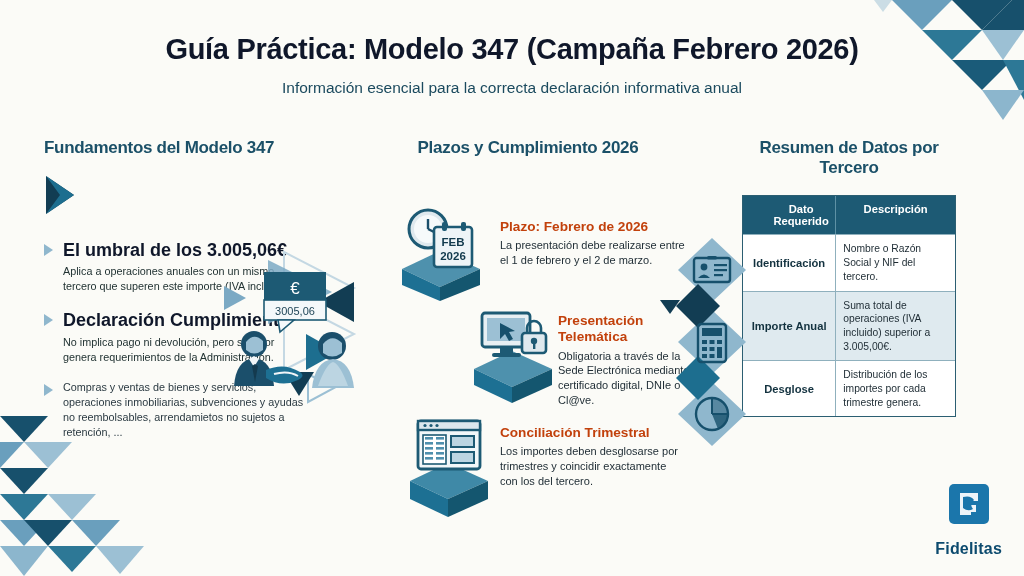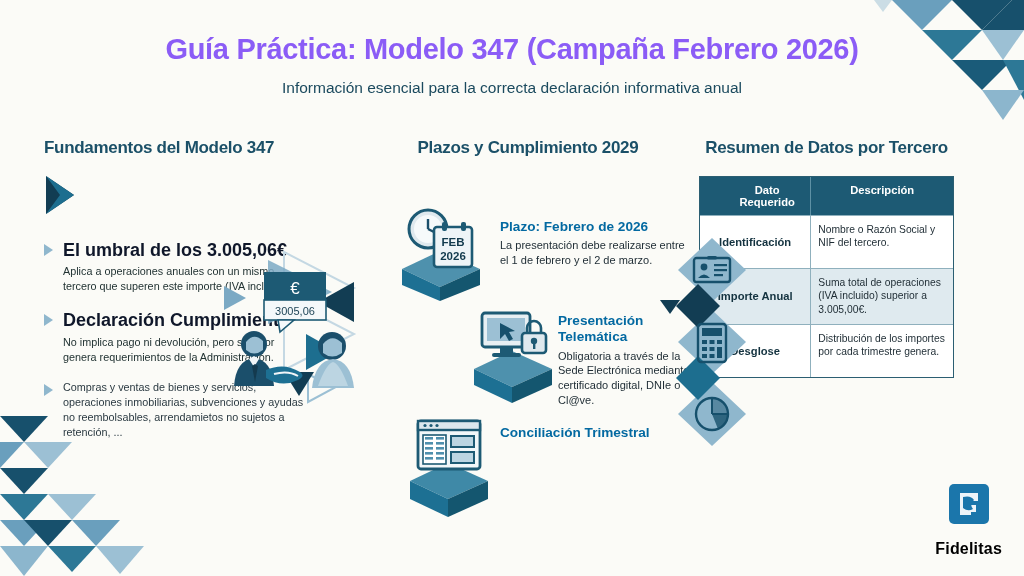--- a/index.html
+++ b/index.html
@@ -14,54 +14,54 @@
   
   .deco{ position:absolute; pointer-events:none; }
 
   
   #deco-tr{ top:0; right:0; width:150px; height:140px; }
   #deco-bl{ bottom:0; left:0; width:150px; height:160px; }
 
   
   .header{ position:absolute; left:0; right:0; top:34px; text-align:center; }
   .title{
-    font-size:29px; font-weight:bold; color:#8b5cf6;
+    font-size:29px; font-weight:bold; color:#0f172a;
     letter-spacing:-0.3px; line-height:1.1;
   }
   .subtitle{
     margin-top:13px; font-size:15.5px; color:#1b4a5e; font-weight:500;
   }
 
   
   .col{ position:absolute; top:138px; }
   .col-h{
     font-size:17px; font-weight:bold; color:#1b5068; line-height:1.16;
     letter-spacing:-0.3px;
   }
   #col1{ left:44px; width:265px; }
   #col2{ left:378px; width:300px; text-align:center; }
-  #col3{ left:699px; width:255px; text-align:center; }
+  #col3{ left:742px; width:214px; text-align:center; }
 
   
   .big-arrow{ margin:16px 0 0 2px; }
   .bullets{ margin-top:20px; }
   .b-item{ margin-bottom:16px; position:relative; padding-left:19px; }
   .b-tri{
     position:absolute; left:0; top:4px;
     width:0;height:0;border-left:9px solid #8fb7cd;
     border-top:6px solid transparent;border-bottom:6px solid transparent;
   }
   .b-title{ font-size:18px; font-weight:bold; color:#0f172a; line-height:1.2; }
   .b-body{ font-size:10.8px; color:#233; line-height:1.38; margin-top:3px; }
   .b-body.light{ color:#2b3a42; }
 
   
   .c2-row{ position:absolute; display:flex; align-items:flex-start; }
   .c2-text{ }
-  .c2-title{ font-size:13.6px; font-weight:bold; color:#0369a1; line-height:1.2; }
+  .c2-title{ font-size:13.6px; font-weight:bold; color:#c2410c; line-height:1.2; }
   .c2-body{ font-size:11px; color:#1d2b33; line-height:1.35; margin-top:3px; }
 
   
   .tbl{ margin-top:18px; border:1.4px solid #2b5e72; background:#fff; }
   .tbl-hr{ display:flex; background:#1d5a74; }
   .tbl-hr div{
     flex:1; color:#fff; font-size:11.2px; font-weight:bold;
     padding:7px 4px; text-align:center;
   }
   .tbl-hr div:first-child{ border-right:1.4px solid #5e91a5; flex:0 0 44%;padding-left:28px; }
@@ -76,21 +76,21 @@
     text-align:left;
   }
   .row.alt{ background:#dfeaef; }
 
   
   .logo{ position:absolute; right:22px; bottom:18px; text-align:center; }
   .logo-mark{
     width:40px; height:40px; margin:0 auto; background:#1b76ab;
     border-radius:5px; display:flex; align-items:center; justify-content:center;
   }
-  .logo-name{ margin-top:16px; font-size:16px; font-weight:bold; color:#000000; letter-spacing:0.2px; }
+  .logo-name{ margin-top:16px; font-size:16px; font-weight:bold; color:#0c4a6e; letter-spacing:0.2px; }
 </style>
 </head>
 <body>
 
 <div class="deco" id="deco-tr">
   <svg width="150" height="145" viewBox="0 0 150 145">
     <polygon points="18,0 78,0 48,30" fill="#6a9fbd"></polygon>
     <polygon points="78,0 138,0 108,30" fill="#17506c"></polygon>
     <polygon points="48,30 108,30 78,60" fill="#2d7896"></polygon>
     <polygon points="108,30 150,30 150,0 138,0" fill="#17506c"></polygon>
@@ -183,21 +183,21 @@
       <path d="M90 142 q3 -27 21 -29 q18 2 21 29 z" fill="#9cc0d4"></path>
       <path d="M96 140 q8 -22 15 -24 q7 2 15 24 z" fill="#bcd5e2"></path>
 
       <path d="M44 124 q18 -8 34 2 q6 4 -2 8 q-16 8 -32 -2 z" fill="#1d7093"></path>
       <path d="M52 128 q14 -4 24 2" stroke="#f0f5f8" stroke-width="2" fill="none"></path>
     </g>
   </svg>
 </div>
 
 <div class="col" id="col2">
-  <div class="col-h">Plazos y Cumplimiento 2029</div>
+  <div class="col-h">Plazos y Cumplimiento 2026</div>
 </div>
 
 <div class="c2-row" style="left:400px; top:205px;">
   <div style="position:relative;width:92px;height:96px;">
     <svg width="92" height="96" viewBox="0 0 92 96">
 
       <polygon points="40,46 80,64 40,82 2,64" fill="#4e91ad"></polygon>
       <polygon points="2,64 40,82 40,96 2,80" fill="#1d7093"></polygon>
       <polygon points="40,82 80,64 80,80 40,96" fill="#14566f"></polygon>
 
@@ -239,20 +239,21 @@
     <rect x="52" y="30" width="24" height="20" rx="3" fill="#dfe9ee" stroke="#1d5a74" stroke-width="2.6"></rect>
     <path d="M57 30 v-5 a7 7 0 0 1 14 0 v5" fill="none" stroke="#1d5a74" stroke-width="2.6"></path>
     <circle cx="64" cy="38" r="3.2" fill="#1d5a74"></circle>
     <rect x="63" y="40" width="2.4" height="6" fill="#1d5a74"></rect>
   </svg>
 </div>
 
 <div class="c2-row" style="left:500px; top:425px;">
   <div class="c2-text" style="width:186px;">
     <div class="c2-title">Conciliación Trimestral</div>
+    <div class="c2-body">Los importes deben desglosarse por trimestres y coincidir exactamente con los del tercero.</div>
   </div>
 </div>
 <div class="deco" style="left:400px; top:413px;">
   <svg width="100" height="106" viewBox="0 0 100 106">
     <polygon points="48,50 88,68 48,86 10,68" fill="#3f89a7"></polygon>
     <polygon points="10,68 48,86 48,104 10,86" fill="#1d7093"></polygon>
     <polygon points="48,86 88,68 88,86 48,104" fill="#14566f"></polygon>
     <rect x="18" y="8" width="62" height="48" rx="3" fill="#f2f7f9" stroke="#1d5a74" stroke-width="2.8"></rect>
     <rect x="18" y="8" width="62" height="9" fill="#dce7ed" stroke="#1d5a74" stroke-width="2.4"></rect>
     <circle cx="25" cy="12.5" r="1.6" fill="#1d5a74"></circle>

